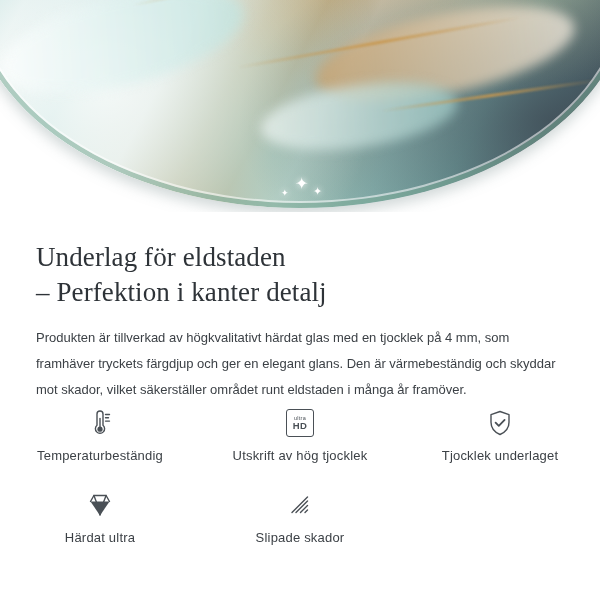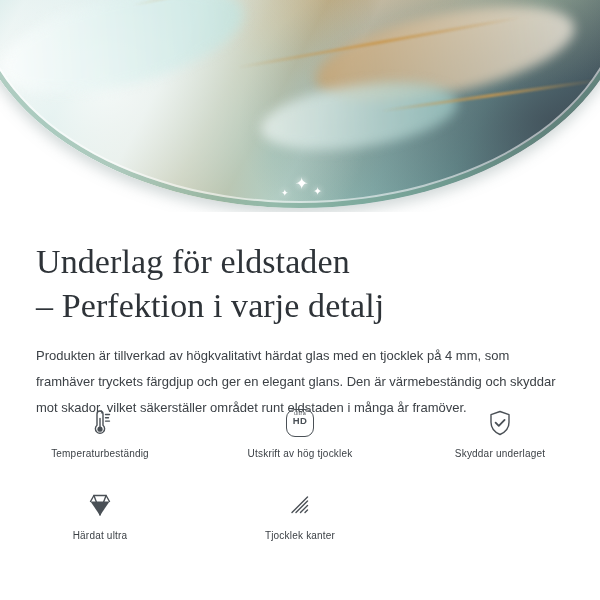--- a/index.html
+++ b/index.html
@@ -111,21 +111,21 @@
     position: absolute;
     left: 0;
     top: 212px;
     width: 600px;
   }
   h1 {
     margin: 0;
     padding: 28px 36px 0 36px;
     font-family: "Liberation Serif", serif;
     font-weight: 400;
-    font-size: 34px;
+    font-size: 27px;
     line-height: 1.28;
     color: #2e3338;
     letter-spacing: 0.1px;
   }
   h1 .l2 { display: block; }
   .body-copy {
     margin: 0;
     padding: 16px 40px 0 36px;
     font-size: 13px;
     line-height: 2.0;
@@ -149,36 +149,36 @@
     justify-content: flex-start;
     padding-top: 4px;
   }
   .feature .glyph {
     height: 46px;
     display: flex;
     align-items: center;
     justify-content: center;
   }
   .feature .cap {
-    font-size: 10px;
+    font-size: 13px;
     color: #3c4146;
     text-align: center;
     letter-spacing: 0.2px;
     margin-top: 2px;
   }
   .ico-stroke { stroke: #4a5056; fill: none; stroke-width: 1.4; stroke-linecap: round; stroke-linejoin: round; }
   .ico-fill { fill: #4a5056; }
   .hd-box {
     width: 26px; height: 26px;
     border: 1.4px solid #4a5056;
-    border-radius: 9px;
+    border-radius: 3px;
     display: flex;
     flex-direction: column;
     align-items: center;
-    justify-content: flex-start;
+    justify-content: center;
     color: #4a5056;
   }
   .hd-box .t1 { font-size: 5.5px; line-height: 6px; letter-spacing: 0.3px; }
   .hd-box .t2 { font-size: 9.5px; line-height: 10px; font-weight: bold; letter-spacing: 0.3px; }
 </style>
 </head>
 <body>
 
 <div class="hero">
   <div class="plate">
@@ -196,21 +196,21 @@
     <div class="plate-rim-inner"></div>
   </div>
   <span class="sparkle sp1">✦</span>
   <span class="sparkle sp2">✦</span>
   <span class="sparkle sp3">✦</span>
 </div>
 
 <div class="content">
   <h1>
     <span>Underlag för eldstaden</span>
-    <span class="l2">– Perfektion i varje detalj</span>
+    <span class="l2">– Perfektion i kanter detalj</span>
   </h1>
   <p class="body-copy">Produkten är tillverkad av högkvalitativt härdat glas med en tjocklek på 4 mm, som framhäver tryckets färgdjup och ger en elegant glans. Den är värmebeständig och skyddar mot skador, vilket säkerställer området runt eldstaden i många år framöver.</p>
 </div>
 
 <div class="features">
 
   <div class="feature">
     <div class="glyph">
       <svg width="34" height="34" viewBox="0 0 34 34">
         <path class="ico-stroke" d="M14 8a3 3 0 0 1 6 0v11.2a4.6 4.6 0 1 1-6 0z"></path>
@@ -232,21 +232,21 @@
     <div class="cap">Utskrift av hög tjocklek</div>
   </div>
 
   <div class="feature">
     <div class="glyph">
       <svg width="34" height="34" viewBox="0 0 34 34">
         <path class="ico-stroke" d="M17 5.5l9 3.2v7.5c0 5.6-3.8 10-9 12.3-5.2-2.3-9-6.7-9-12.3V8.7z"></path>
         <path class="ico-stroke" style="stroke-width:1.8" d="M12.6 16.6l3.2 3.3 5.8-6"></path>
       </svg>
     </div>
-    <div class="cap">Skyddar underlaget</div>
+    <div class="cap">Tjocklek underlaget</div>
   </div>
 
   <div class="feature">
     <div class="glyph">
       <svg width="34" height="34" viewBox="0 0 34 34">
         <path class="ico-fill" d="M7.5 13.5h19L17 27.5z"></path>
         <path class="ico-stroke" d="M7.5 13.5l3.4-6h12.2l3.4 6"></path>
         <path class="ico-stroke" d="M10.9 7.5l2.3 6M23.1 7.5l-2.3 6M13.2 13.5L17 27M20.8 13.5L17 27"></path>
       </svg>
     </div>
@@ -255,17 +255,17 @@
 
   <div class="feature">
     <div class="glyph">
       <svg width="34" height="34" viewBox="0 0 34 34">
         <path class="ico-stroke" d="M9 24.5L24.5 9"></path>
         <path class="ico-stroke" d="M13 24.5L24.5 13"></path>
         <path class="ico-stroke" d="M17.5 24.5L24.5 17.5"></path>
         <path class="ico-stroke" d="M22 24.5L24.5 22"></path>
       </svg>
     </div>
-    <div class="cap">Tjocklek kanter</div>
+    <div class="cap">Slipade skador</div>
   </div>
 
 
 </div>
 
 </body></html>

